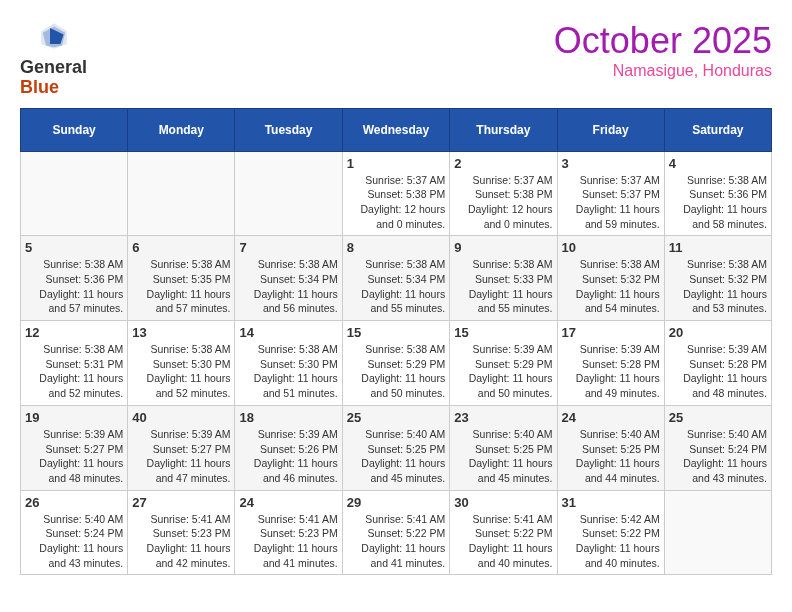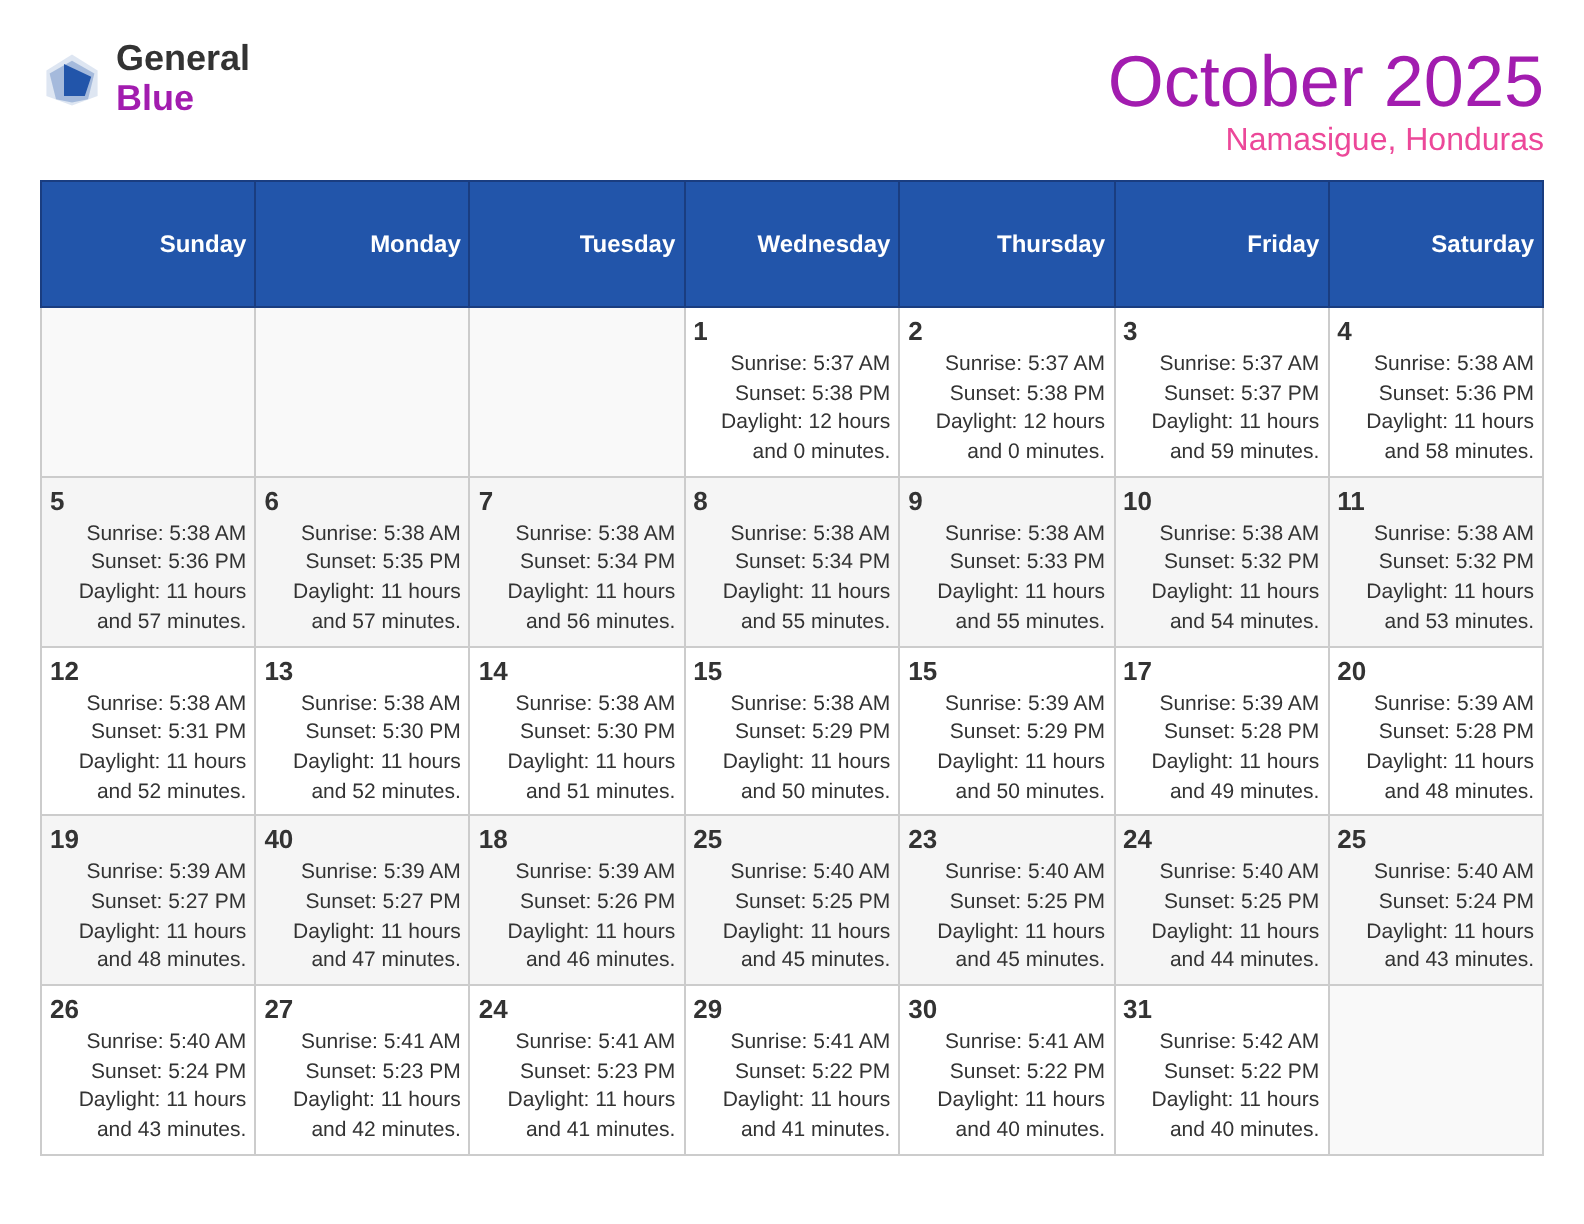--- a/index.html
+++ b/index.html
@@ -13,28 +13,29 @@
     .header {
       display: flex;
       justify-content: space-between;
       align-items: flex-start;
       margin-bottom: 10px;
     }
     .logo {
       display: flex;
       align-items: center;
       gap: 6px;
+      flex-direction: column;
     }
     .logo-text {
       font-size: 18px;
       font-weight: bold;
       line-height: 1.1;
     }
     .logo-text .general { color: #333; }
-    .logo-text .blue { color: #a21caf; }
+    .logo-text .blue { color: #c2410c; }
     .logo-icon {
       width: 32px;
       height: 32px;
     }
     .title-block {
       text-align: right;
     }
     .month-title {
       font-size: 36px;
       font-weight: normal;
@@ -45,22 +46,22 @@
       color: #ec4899;
     }
     .calendar {
       width: 100%;
       border-collapse: collapse;
       font-size: 11px;
     }
     .calendar th {
       background: #2255aa;
       color: #fff;
-      padding: 24px 4px;
-      text-align: right;
+      padding: 14px 4px;
+      text-align: center;
       font-weight: bold;
       font-size: 12px;
       border: 1px solid #1a3d80;
     }
     .calendar td {
       border: 1px solid #ccc;
       vertical-align: top;
       padding: 4px;
       width: 108px;
       min-height: 80px;

